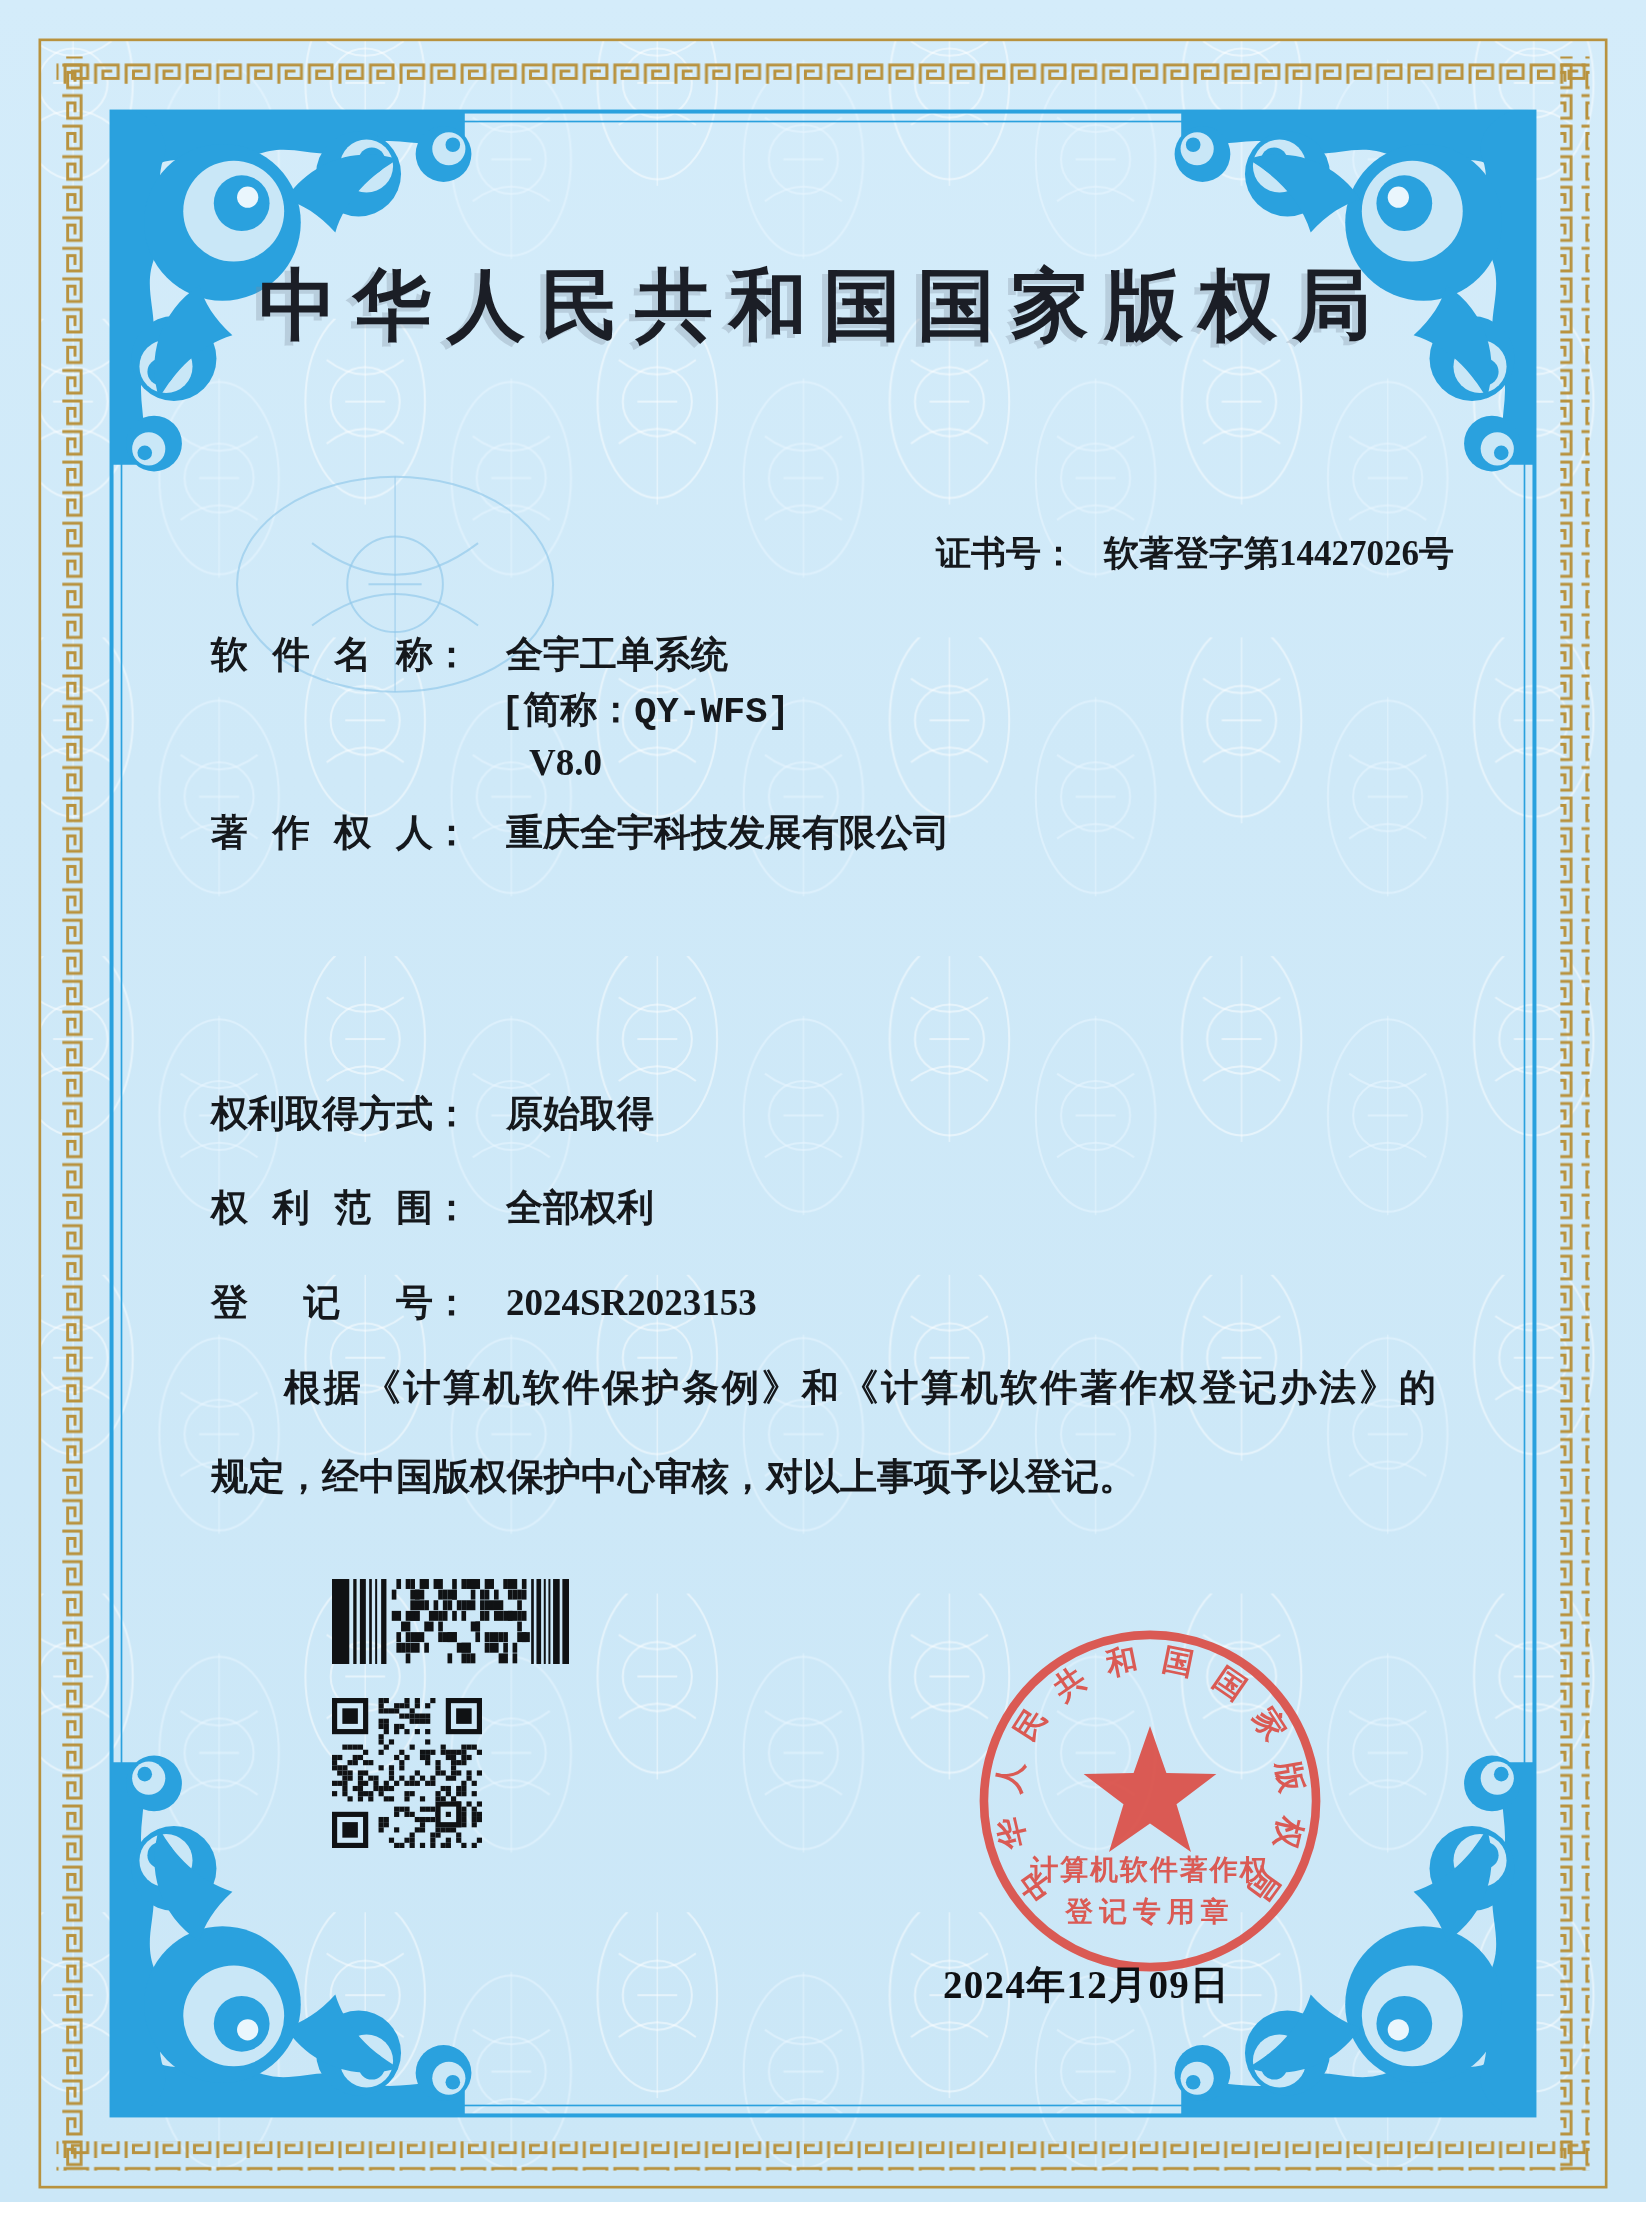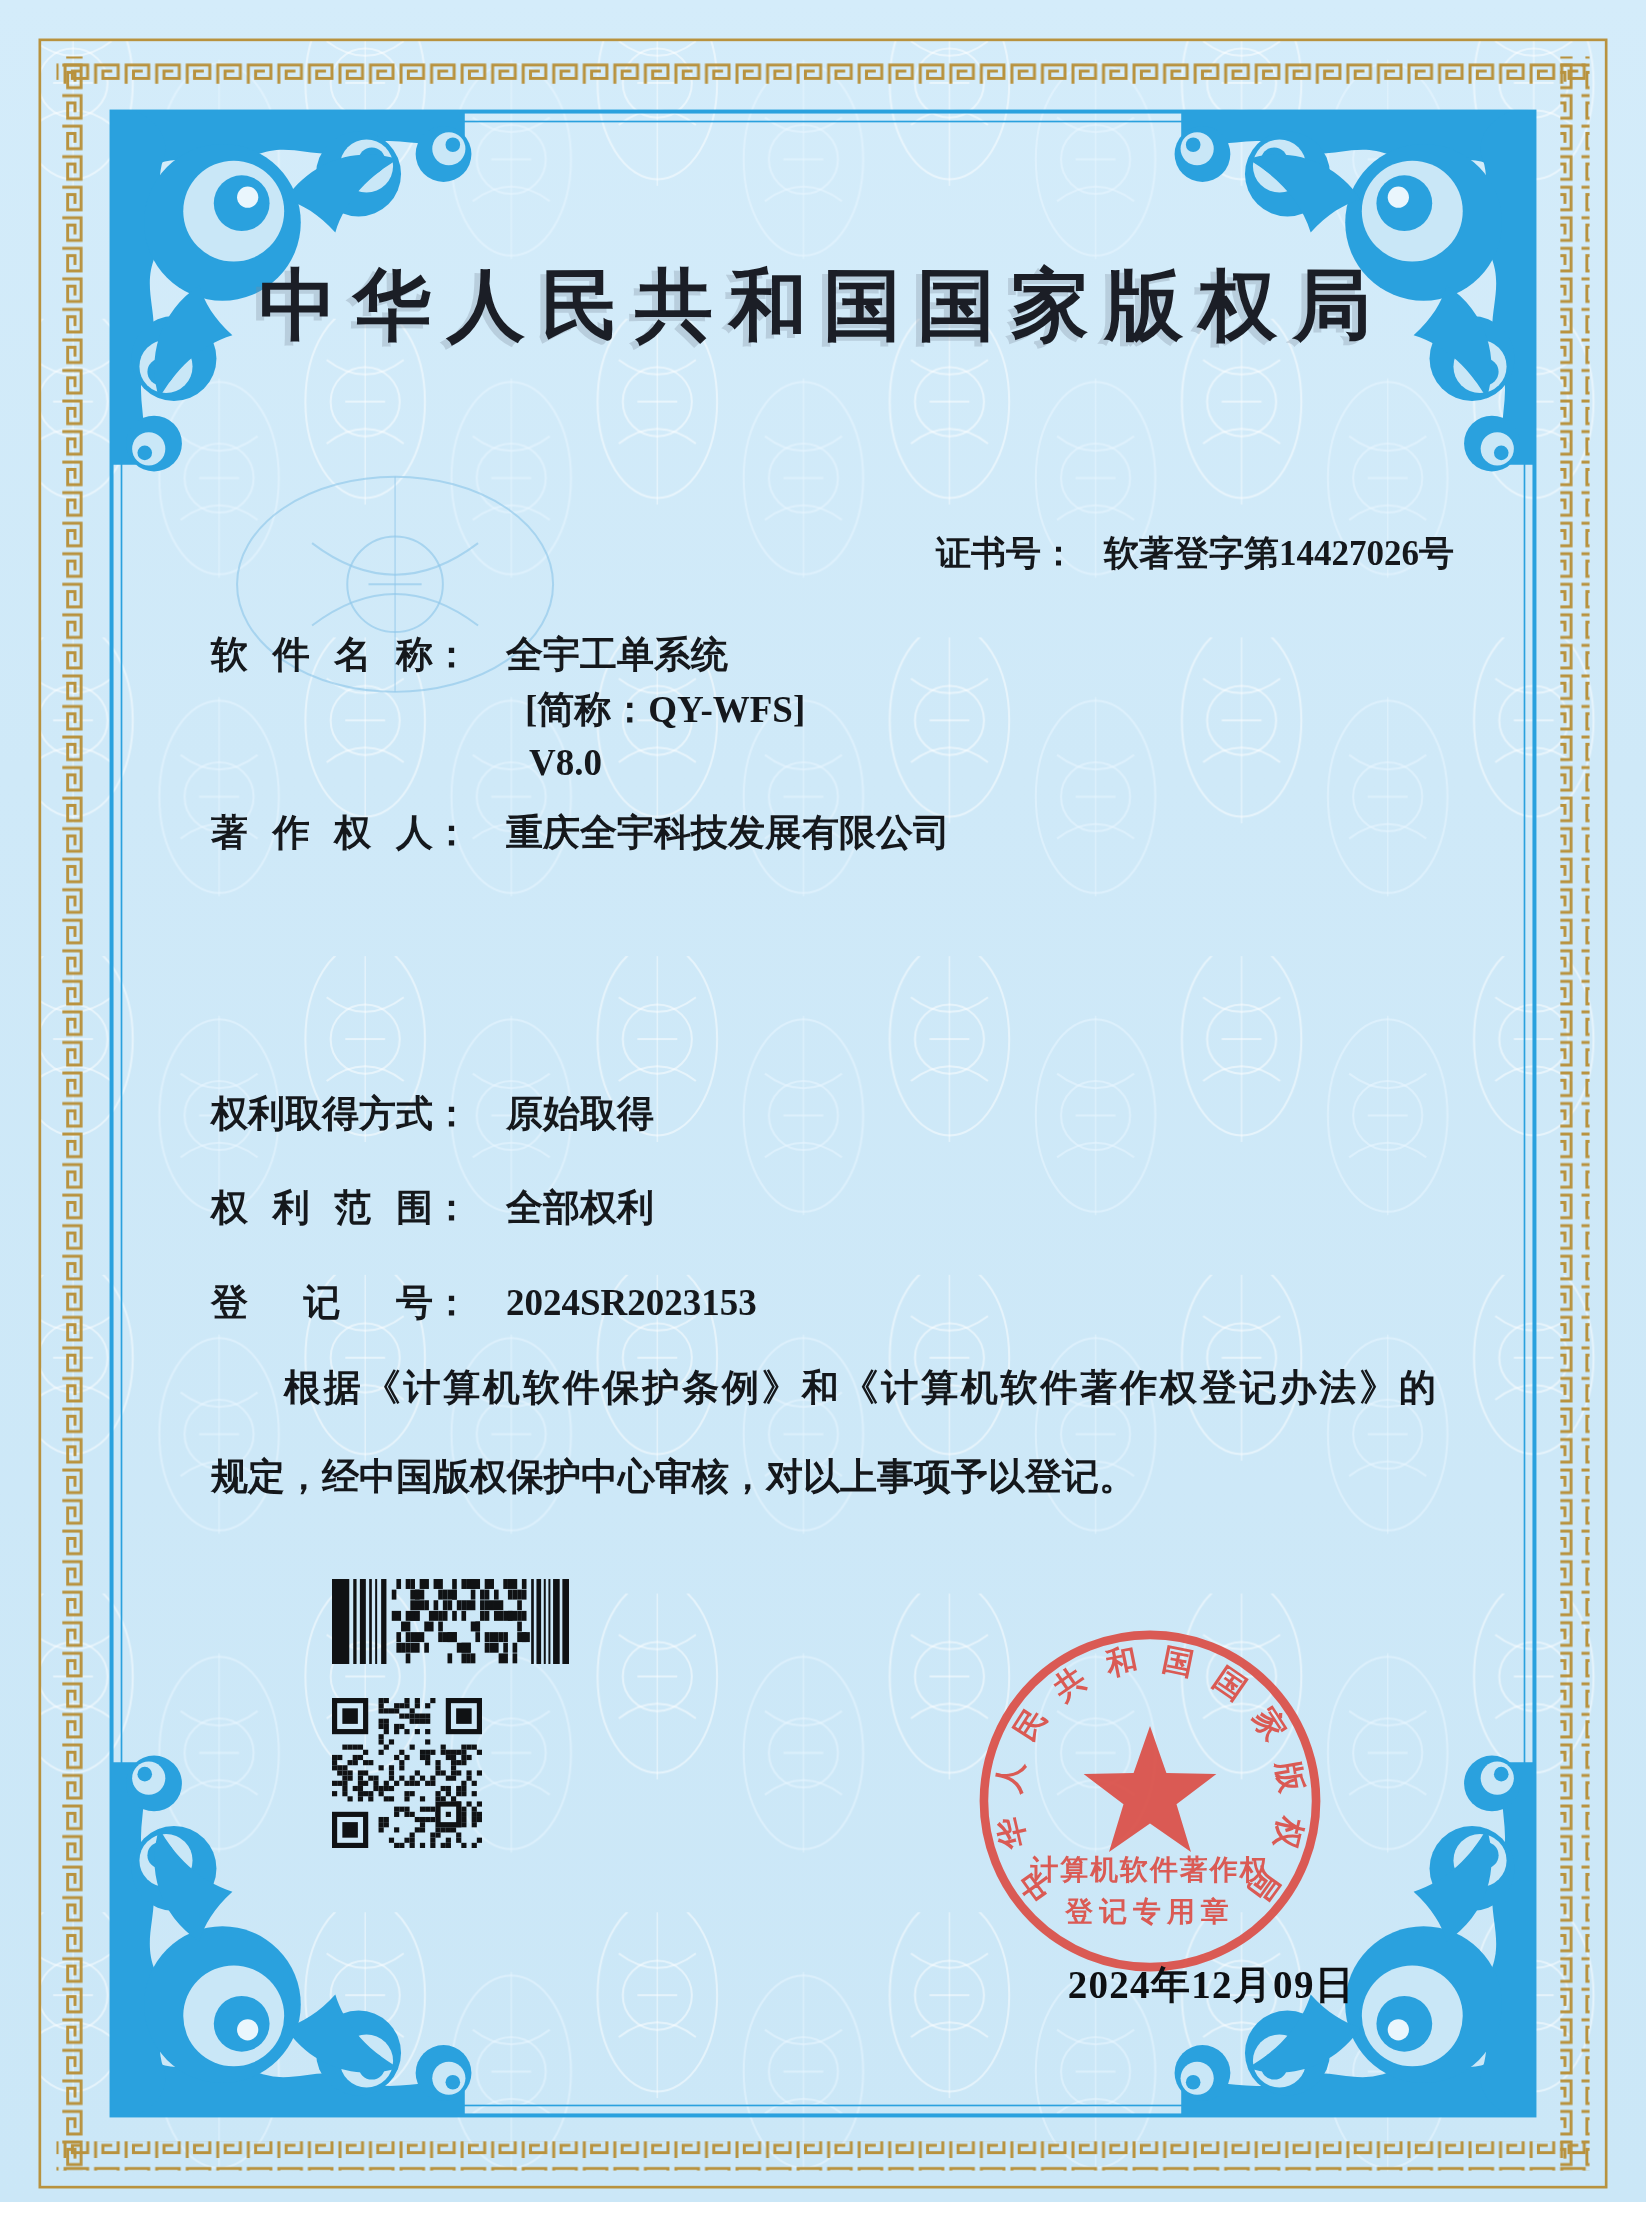--- a/index.html
+++ b/index.html
@@ -28,38 +28,38 @@
     top:530px;right:192px;
     font-size:35px;font-weight:700;white-space:nowrap;
   }
   #certno .gap{display:inline-block;width:28px;}
 
   .row{left:211px;white-space:nowrap;font-size:37px;font-weight:700;}
   .row .lab{display:inline-block;width:222px;text-align:justify;text-align-last:justify;}
   .row .colon{display:inline-block;}
   .row .val{display:inline-block;margin-left:36px;}
   #row-swname{top:630px;}
-  #line-short{top:685px;left:525px;font-size:37px;font-weight:700;}
+  #line-short{top:685px;left:501px;font-size:37px;font-weight:700;font-family:Liberation Mono, monospace;}
   #line-ver{top:741px;left:529px;font-size:37px;font-weight:700;}
   #row-owner{top:808px;}
   #row-acq{top:1089px;}
   #row-scope{top:1183px;}
   #row-regno{top:1278px;}
 
   .para{
     left:211px;width:1225px;
     font-size:37px;font-weight:700;line-height:1.0;
     color:#14171b;
   }
   #para1{top:1369px;text-align:justify;text-align-last:justify;text-indent:73px;}
   #para2{top:1458px;}
 
   #date{
     top:1958px;left:943px;width:412px;
-    text-align:right;font-size:39px;font-weight:700;letter-spacing:1.3px;
+    text-align:left;font-size:39px;font-weight:700;letter-spacing:1.3px;
     z-index:6;color:#0e1013;
   }
   #barcode-box{left:332px;top:1579px;z-index:4;}
   #qr-box{left:332px;top:1698px;z-index:4;}
   #seal-box{left:964px;top:1615px;z-index:5;opacity:.92;}
 </style>
 </head>
 <body>
 
 <div id="page">

